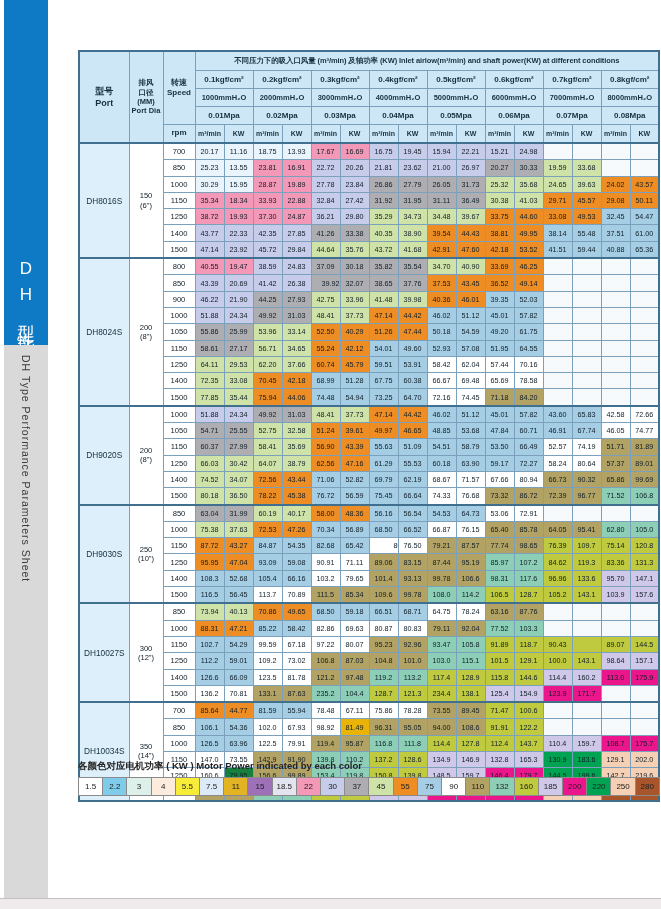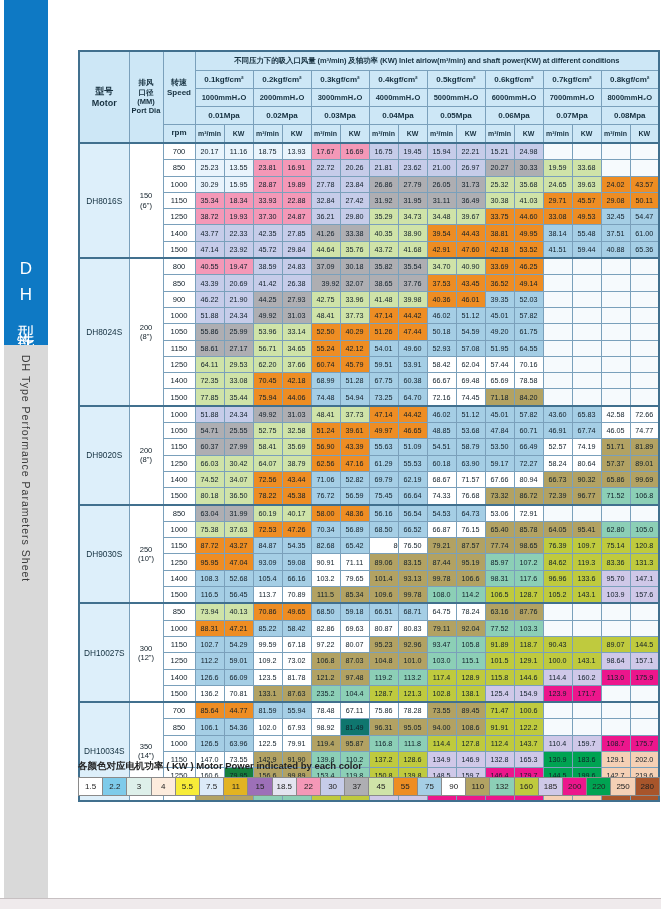--- a/index.html
+++ b/index.html
@@ -78,21 +78,21 @@
   <table>
     <colgroup>
       <col style="width:50px">
         <col style="width:34px">
         <col style="width:32px">
     </colgroup>
     <thead>
       <tr>
         <th class="h-model" rowspan="5">
           <div>型号</div>
-          <div>Motor</div>
+          <div>Port</div>
         </th>
         <th class="h-port" rowspan="5">
           <div>排风</div>
           <div>口径</div>
           <div>(MM)</div>
           <div>Port Dia</div>
         </th>
         <th class="h-speed" rowspan="4">
           <div>转速</div>
           <div>Speed</div>
@@ -805,21 +805,21 @@
         <tr>
           <td class="rpm-cell">1500</td>
           <td class="cell" style="background: rgb(255, 255, 255);">136.2</td>
           <td class="cell" style="background: rgb(255, 255, 255);">70.81</td>
           <td class="cell" style="background: rgb(178, 162, 99);">133.1</td>
           <td class="cell" style="background: rgb(178, 162, 99);">87.63</td>
           <td class="cell" style="background: rgb(140, 207, 182);">235.2</td>
           <td class="cell" style="background: rgb(140, 207, 182);">104.4</td>
           <td class="cell" style="background: rgb(191, 202, 62);">128.7</td>
           <td class="cell" style="background: rgb(191, 202, 62);">121.3</td>
-          <td class="cell" style="background: rgb(191, 202, 62);">102.8</td>
+          <td class="cell" style="background: rgb(191, 202, 62);">234.4</td>
           <td class="cell" style="background: rgb(191, 202, 62);">138.1</td>
           <td class="cell" style="background: rgb(207, 200, 232);">125.4</td>
           <td class="cell" style="background: rgb(207, 200, 232);">154.9</td>
           <td class="cell" style="background: rgb(236, 22, 140);">123.9</td>
           <td class="cell" style="background: rgb(236, 22, 140);">171.7</td>
           <td class="empty"></td>
           <td class="empty"></td>
         </tr>
         <tr class="block-start">
           <td class="model-cell" rowspan="6">DH10034S</td>
@@ -845,21 +845,21 @@
           <td class="empty"></td>
           <td class="empty"></td>
         </tr>
         <tr>
           <td class="rpm-cell">850</td>
           <td class="cell" style="background: rgb(165, 206, 229);">106.1</td>
           <td class="cell" style="background: rgb(165, 206, 229);">54.36</td>
           <td class="cell" style="background: rgb(255, 255, 255);">102.0</td>
           <td class="cell" style="background: rgb(255, 255, 255);">67.93</td>
           <td class="cell" style="background: rgb(255, 255, 255);">98.92</td>
-          <td class="cell" style="background: #0f766e;">81.49</td>
+          <td class="cell" style="background: #eab308;">81.49</td>
           <td class="cell" style="background: rgb(178, 162, 99);">96.31</td>
           <td class="cell" style="background: rgb(178, 162, 99);">95.05</td>
           <td class="cell" style="background: rgb(178, 162, 99);">94.00</td>
           <td class="cell" style="background: rgb(178, 162, 99);">108.6</td>
           <td class="cell" style="background: rgb(191, 202, 62);">91.91</td>
           <td class="cell" style="background: rgb(191, 202, 62);">122.2</td>
           <td class="empty"></td>
           <td class="empty"></td>
           <td class="empty"></td>
           <td class="empty"></td>

